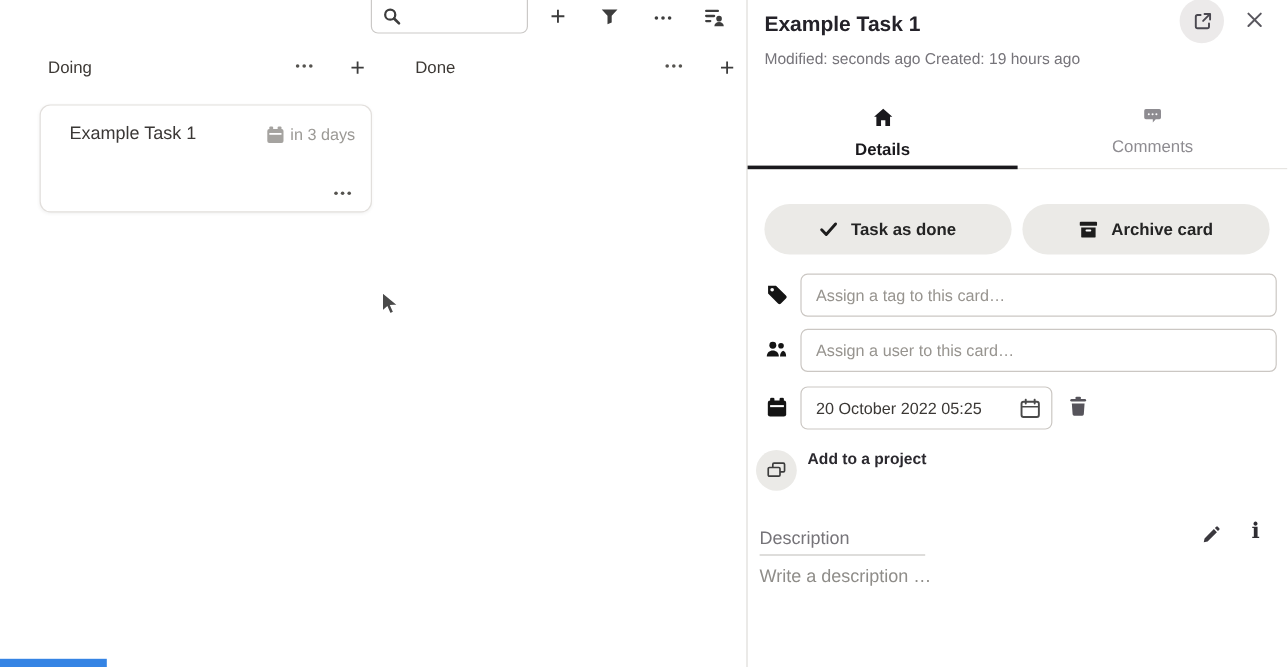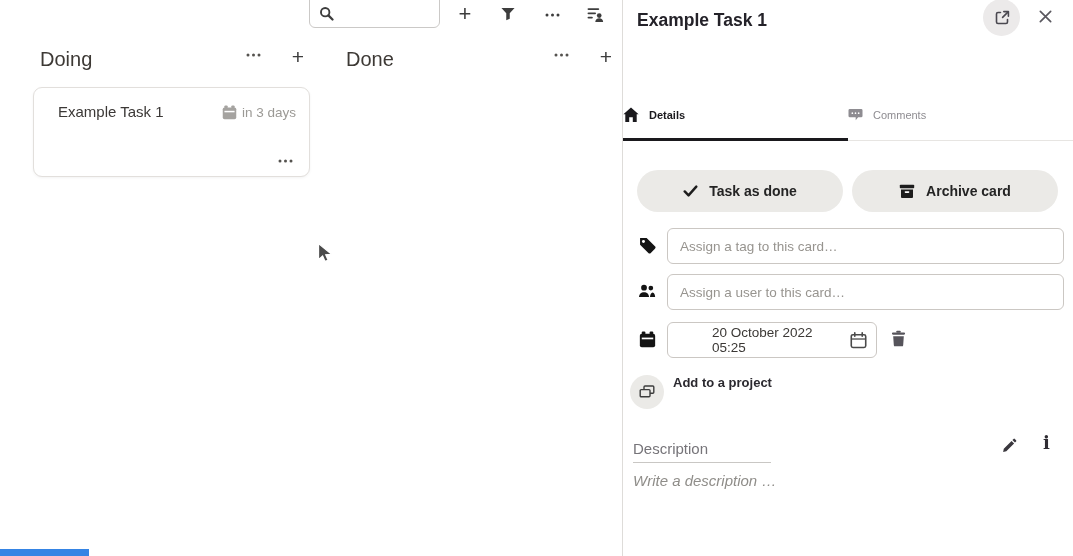--- a/index.html
+++ b/index.html
@@ -13,21 +13,21 @@
     border:1px solid #cbc9c7; border-radius:6px; background:#fff;
     display:flex; align-items:flex-end; padding:0 8px 6px 9px; gap:6px; }
   .search-box .mag { color:#3d3d3d; flex:0 0 auto; }
   .search-box input { border:none; outline:none; flex:1; min-width:0; font-size:13px;
     font-family:"Liberation Sans",sans-serif; background:transparent; }
   .iconbtn { position:absolute; background:none; border:none; cursor:pointer; color:#3d3d3d;
     display:flex; align-items:center; justify-content:center; font-family:"Liberation Sans",sans-serif; }
   .plus { font-size:22px; font-weight:400; color:#3d3d3d; line-height:1; }
 
   
-  .col-title { position:absolute; font-size:20px; color:#3d3935; }
+  .col-title { position:absolute; font-size:14px; color:#3d3935; }
   .dots { color:#55534f; }
   .card { position:absolute; left:33px; top:87px; width:277px; height:90px; background:#fff;
     border:1px solid #e2dfdc; border-radius:9px; box-shadow:0 1px 3px rgba(0,0,0,.05); cursor:pointer; }
   .card-title { position:absolute; left:24px; top:15px; font-size:15px; color:#3b3836; }
   .card-due { position:absolute; right:13px; top:17px; display:flex; align-items:center; gap:5px;
     color:#9b9995; font-size:13.5px; }
   .card-more { position:absolute; right:16px; bottom:13px; background:none; border:none; cursor:pointer; color:#55534f; }
 
   .vdivider { position:absolute; left:622px; top:0; width:1px; height:556px; background:#dedcd9; }
   .accent-bar { position:absolute; left:0; top:549px; width:89px; height:7px; background:var(--accent,#3584e4); }
@@ -36,54 +36,54 @@
 
   
   .panel-title { position:absolute; left:637px; top:10px; font-size:17.5px; font-weight:700; color:#242229; }
   .panel-meta { position:absolute; left:637px; top:41px; font-size:13px; color:#76747a; }
   .open-btn { position:absolute; left:983px; top:-1px; width:37px; height:37px; border-radius:50%;
     background:#eceaea; border:none; cursor:pointer; display:flex; align-items:center; justify-content:center; color:#4a4850; }
   .close-btn { position:absolute; left:1038px; top:9px; background:none; border:none; cursor:pointer; color:#5a585f; }
 
   .tabs { position:absolute; left:623px; top:84px; width:450px; height:57px; display:flex;
     border-bottom:1px solid #e7e5e2; }
-  .tab { position:relative; flex:1; display:flex; flex-direction:row; align-items:center;
-    padding-top:6px; gap:10px; color:#8e8c91; font-size:11px; cursor:pointer; background:none; border:none;
+  .tab { position:relative; flex:1; display:flex; flex-direction:column; align-items:center;
+    padding-top:6px; gap:10px; color:#8e8c91; font-size:14px; cursor:pointer; background:none; border:none;
     font-family:"Liberation Sans",sans-serif;text-align:center; }
   .tab.active { color:#1a191d; font-weight:700; }
   .tab.active::after { content:""; position:absolute; left:0; right:0; bottom:-1px; height:3px; background:#1a191d; }
 
   .pill { position:absolute; top:170px; height:42px; border:none; border-radius:21px; background:#ebeae7;
     display:flex; align-items:center; justify-content:center; gap:11px; font-size:14px; font-weight:700;
     color:#242424; cursor:pointer; font-family:"Liberation Sans",sans-serif; }
   .pill-icon { color:#1d1d1d; }
 
   .row-icon { position:absolute; color:#141414; }
   .assign-input { position:absolute; left:667px; width:397px; height:36px; border:1px solid #cbc7c3;
     border-radius:6px; padding:0 12px; font-size:13.5px; color:#333; outline:none;
     font-family:"Liberation Sans",sans-serif; background:#fff; }
   .assign-input::placeholder { color:#97948f; opacity:1; }
 
   .date-box { position:absolute; left:667px; top:322px; width:210px; height:36px; border:1px solid #cbc7c3;
     border-radius:6px; background:#fff; display:flex; align-items:center; padding:0 9px 0 12px; cursor:pointer; }
-  .date-text { flex:1; font-size:13.5px; color:#3b3835;margin-left:32px; }
+  .date-text { flex:1; font-size:13.5px; color:#3b3835; }
   .date-cal { color:#4a4a4a; }
   .trash-btn { position:absolute; left:890px; top:330px; background:none; border:none; cursor:pointer; color:#56545b; }
 
   .proj-circle { position:absolute; left:630px; top:375px; width:34px; height:34px; border-radius:50%;
     background:#ebeae7; display:flex; align-items:center; justify-content:center; color:#3d3d3d; }
   .proj-title { position:absolute; left:673px; top:375px; font-size:13px; font-weight:700; color:#2b292f; cursor:pointer; }
   .proj-sub { position:absolute; left:673px; top:392px; font-size:14.5px; color:#76747a; }
 
   .desc-label { position:absolute; left:633px; top:440px; font-size:15px; color:#767479; }
   .desc-underline { position:absolute; left:633px; top:462px; width:138px; height:1px; background:#c9c7c4; }
   .desc-edit { position:absolute; left:1002px; top:438px; background:none; border:none; cursor:pointer; color:#3a383e; }
   .desc-info { position:absolute; left:1043px; top:434px; background:none; border:none; cursor:pointer;
     font-family:"DejaVu Serif", serif; font-weight:700; font-size:18px; color:#2f2d33; line-height:1; }
-  .desc-placeholder { position:absolute; left:633px; top:472px; font-size:15px; color:#8f8d89; cursor:text;font-style:italic; }
+  .desc-placeholder { position:absolute; left:633px; top:472px; font-size:15px; color:#8f8d89; cursor:text; }
 </style>
 </head>
 <body>
 
 <div class="app">
 
   <div class="search-box">
     <span class="mag">
       <svg width="15" height="15" viewBox="0 0 16 16">
           <circle cx="6.6" cy="6.6" r="4.5" fill="none" stroke="currentColor" stroke-width="2"></circle>
@@ -182,20 +182,21 @@
   <div class="vdivider"></div>
   <div class="accent-bar"></div>
 
   <span class="cursor">
     <svg width="19" height="25" viewBox="0 0 19 25">
         <path d="M1.5 1.5v16.2l4.1-3.7 2.4 5.6 3.2-1.4-2.4-5.4 5.9-.5z" fill="#4a4a4a" stroke="#fff" stroke-width="1.3"></path>
       </svg>
   </span>
 
   <div class="panel-title">Example Task 1</div>
+  <div class="panel-meta">Modified: seconds ago Created: 19 hours ago</div>
 
   <button class="open-btn">
     <span>
       <svg width="16" height="16" viewBox="0 0 16 16" fill="none" stroke="currentColor" stroke-width="1.6" stroke-linecap="round">
           <path d="M6.5 2.5H4A1.5 1.5 0 0 0 2.5 4v8A1.5 1.5 0 0 0 4 13.5h8a1.5 1.5 0 0 0 1.5-1.5V9.5"></path>
           <path d="M8.6 7.4l5-5"></path>
           <path d="M9.8 1.6h4.6v4.6" stroke-linejoin="round"></path>
         </svg>
     </span>
   </button>

